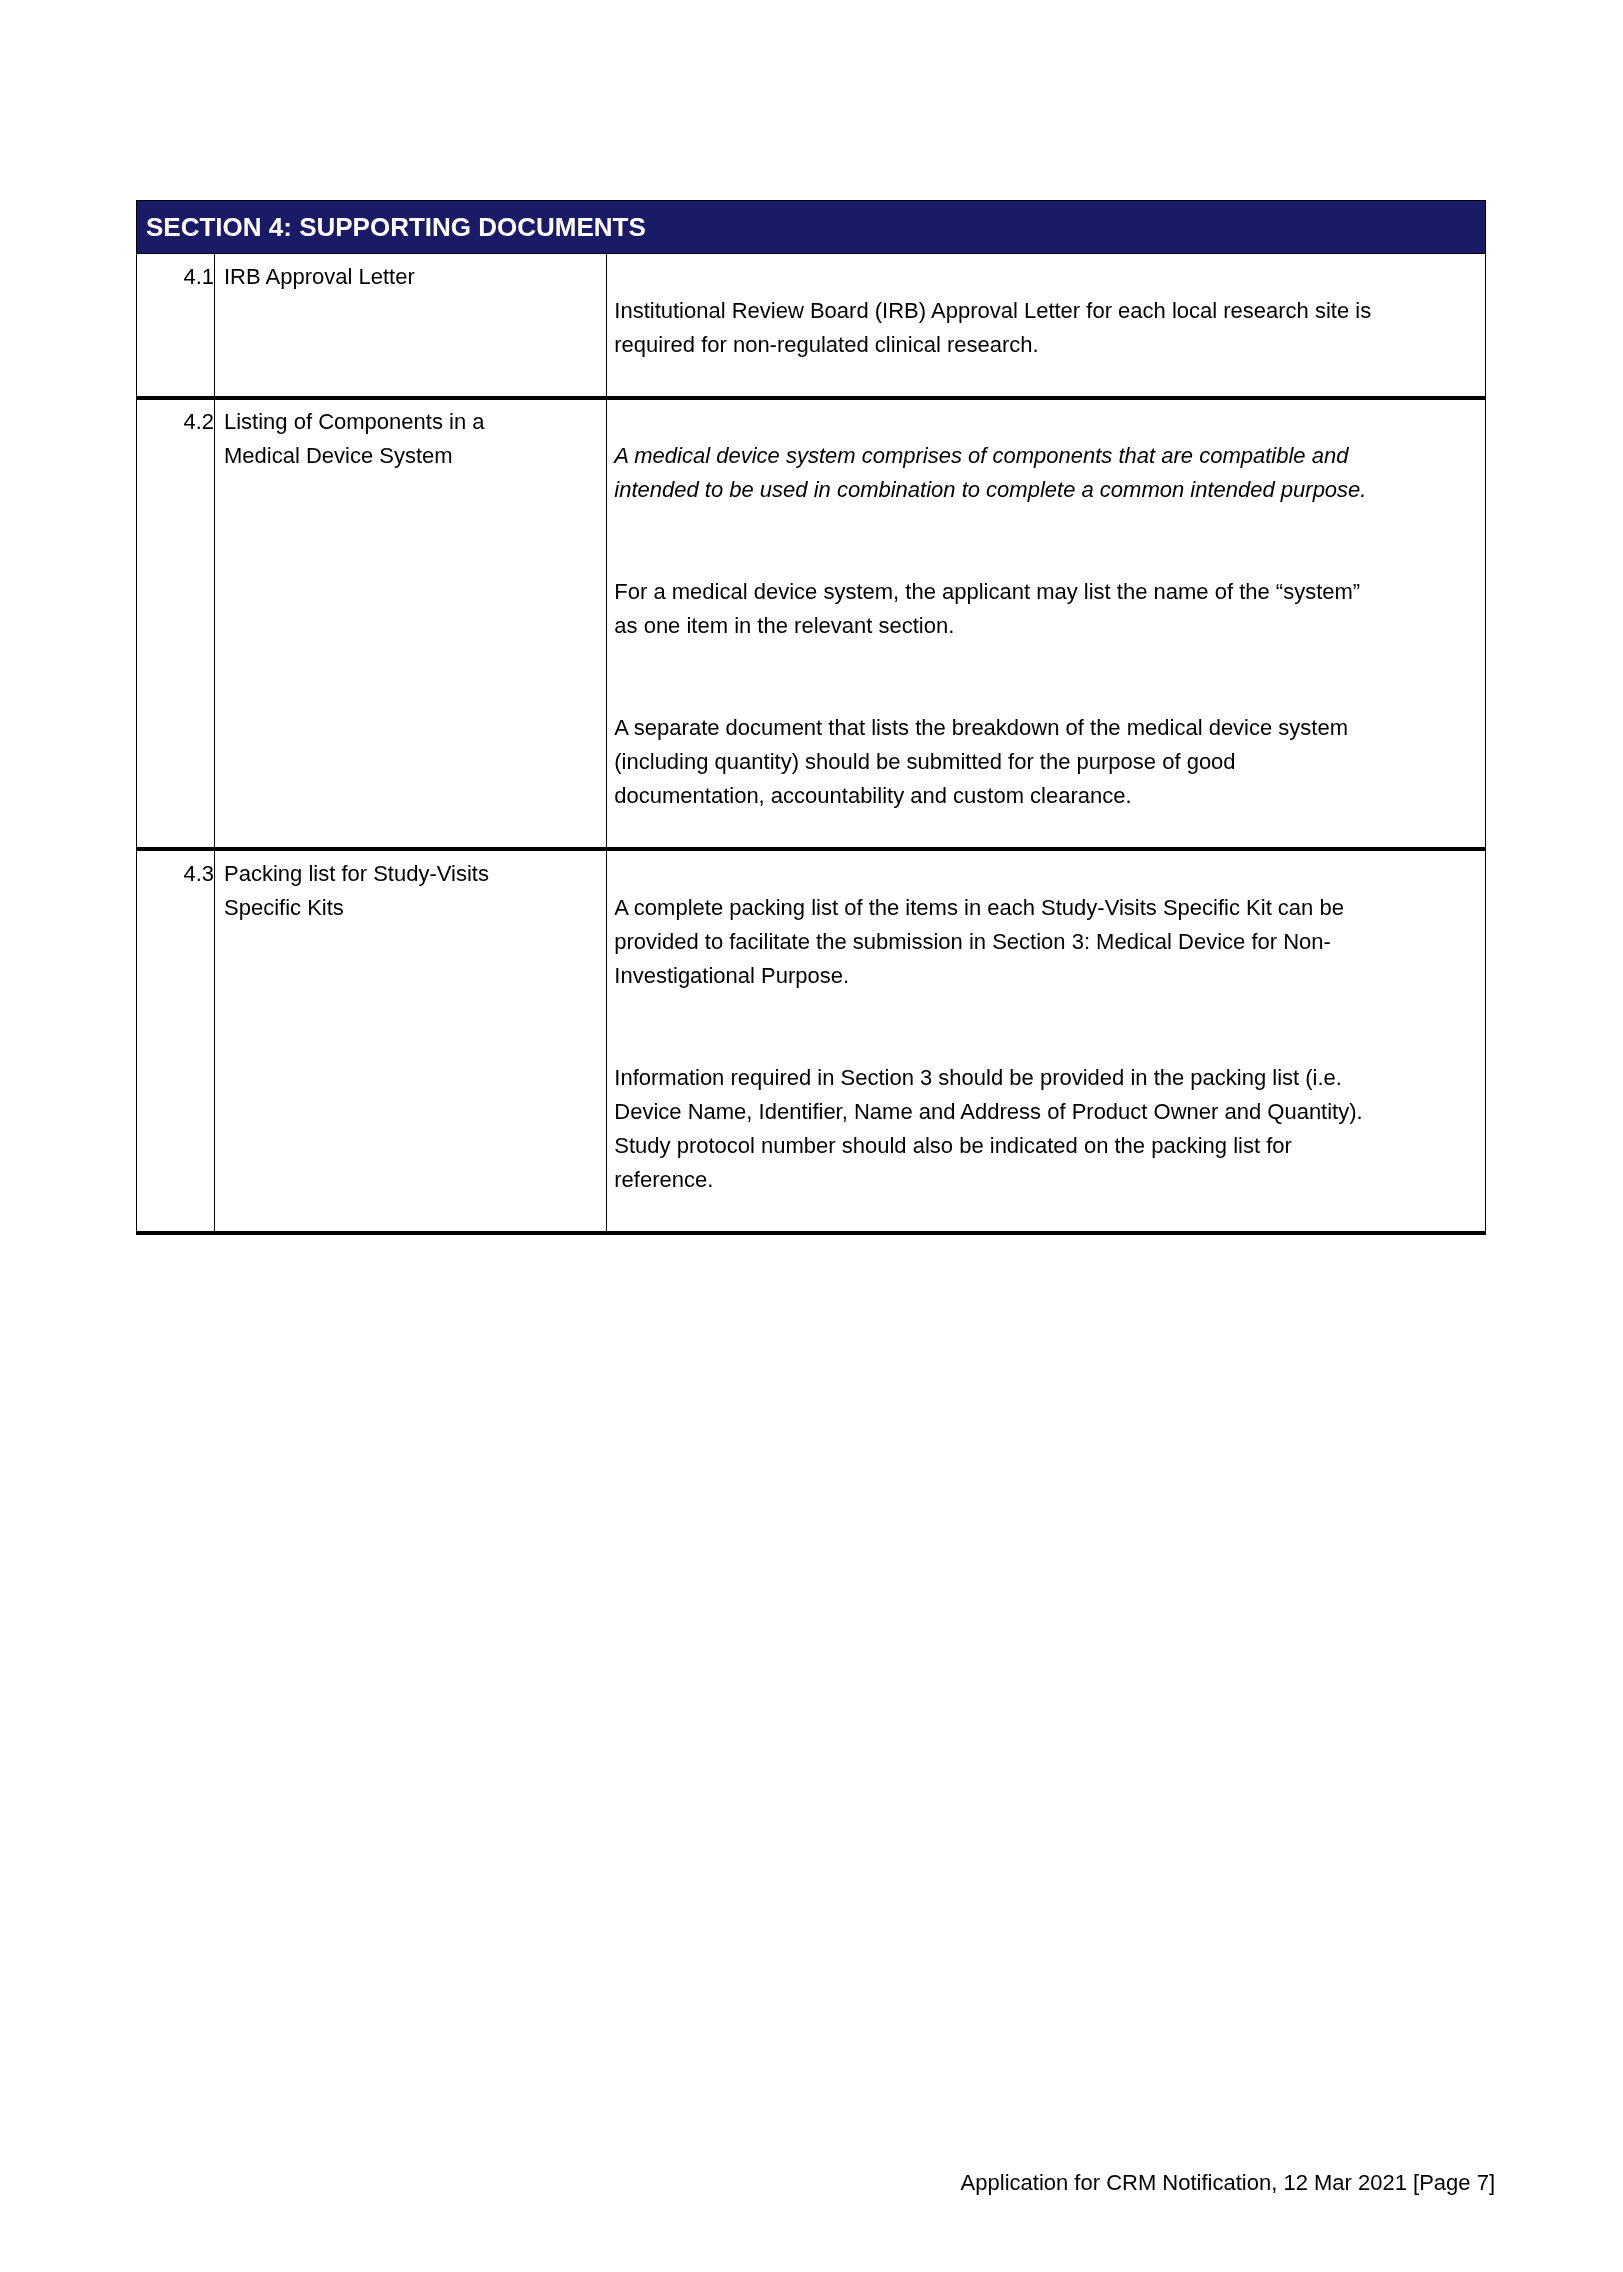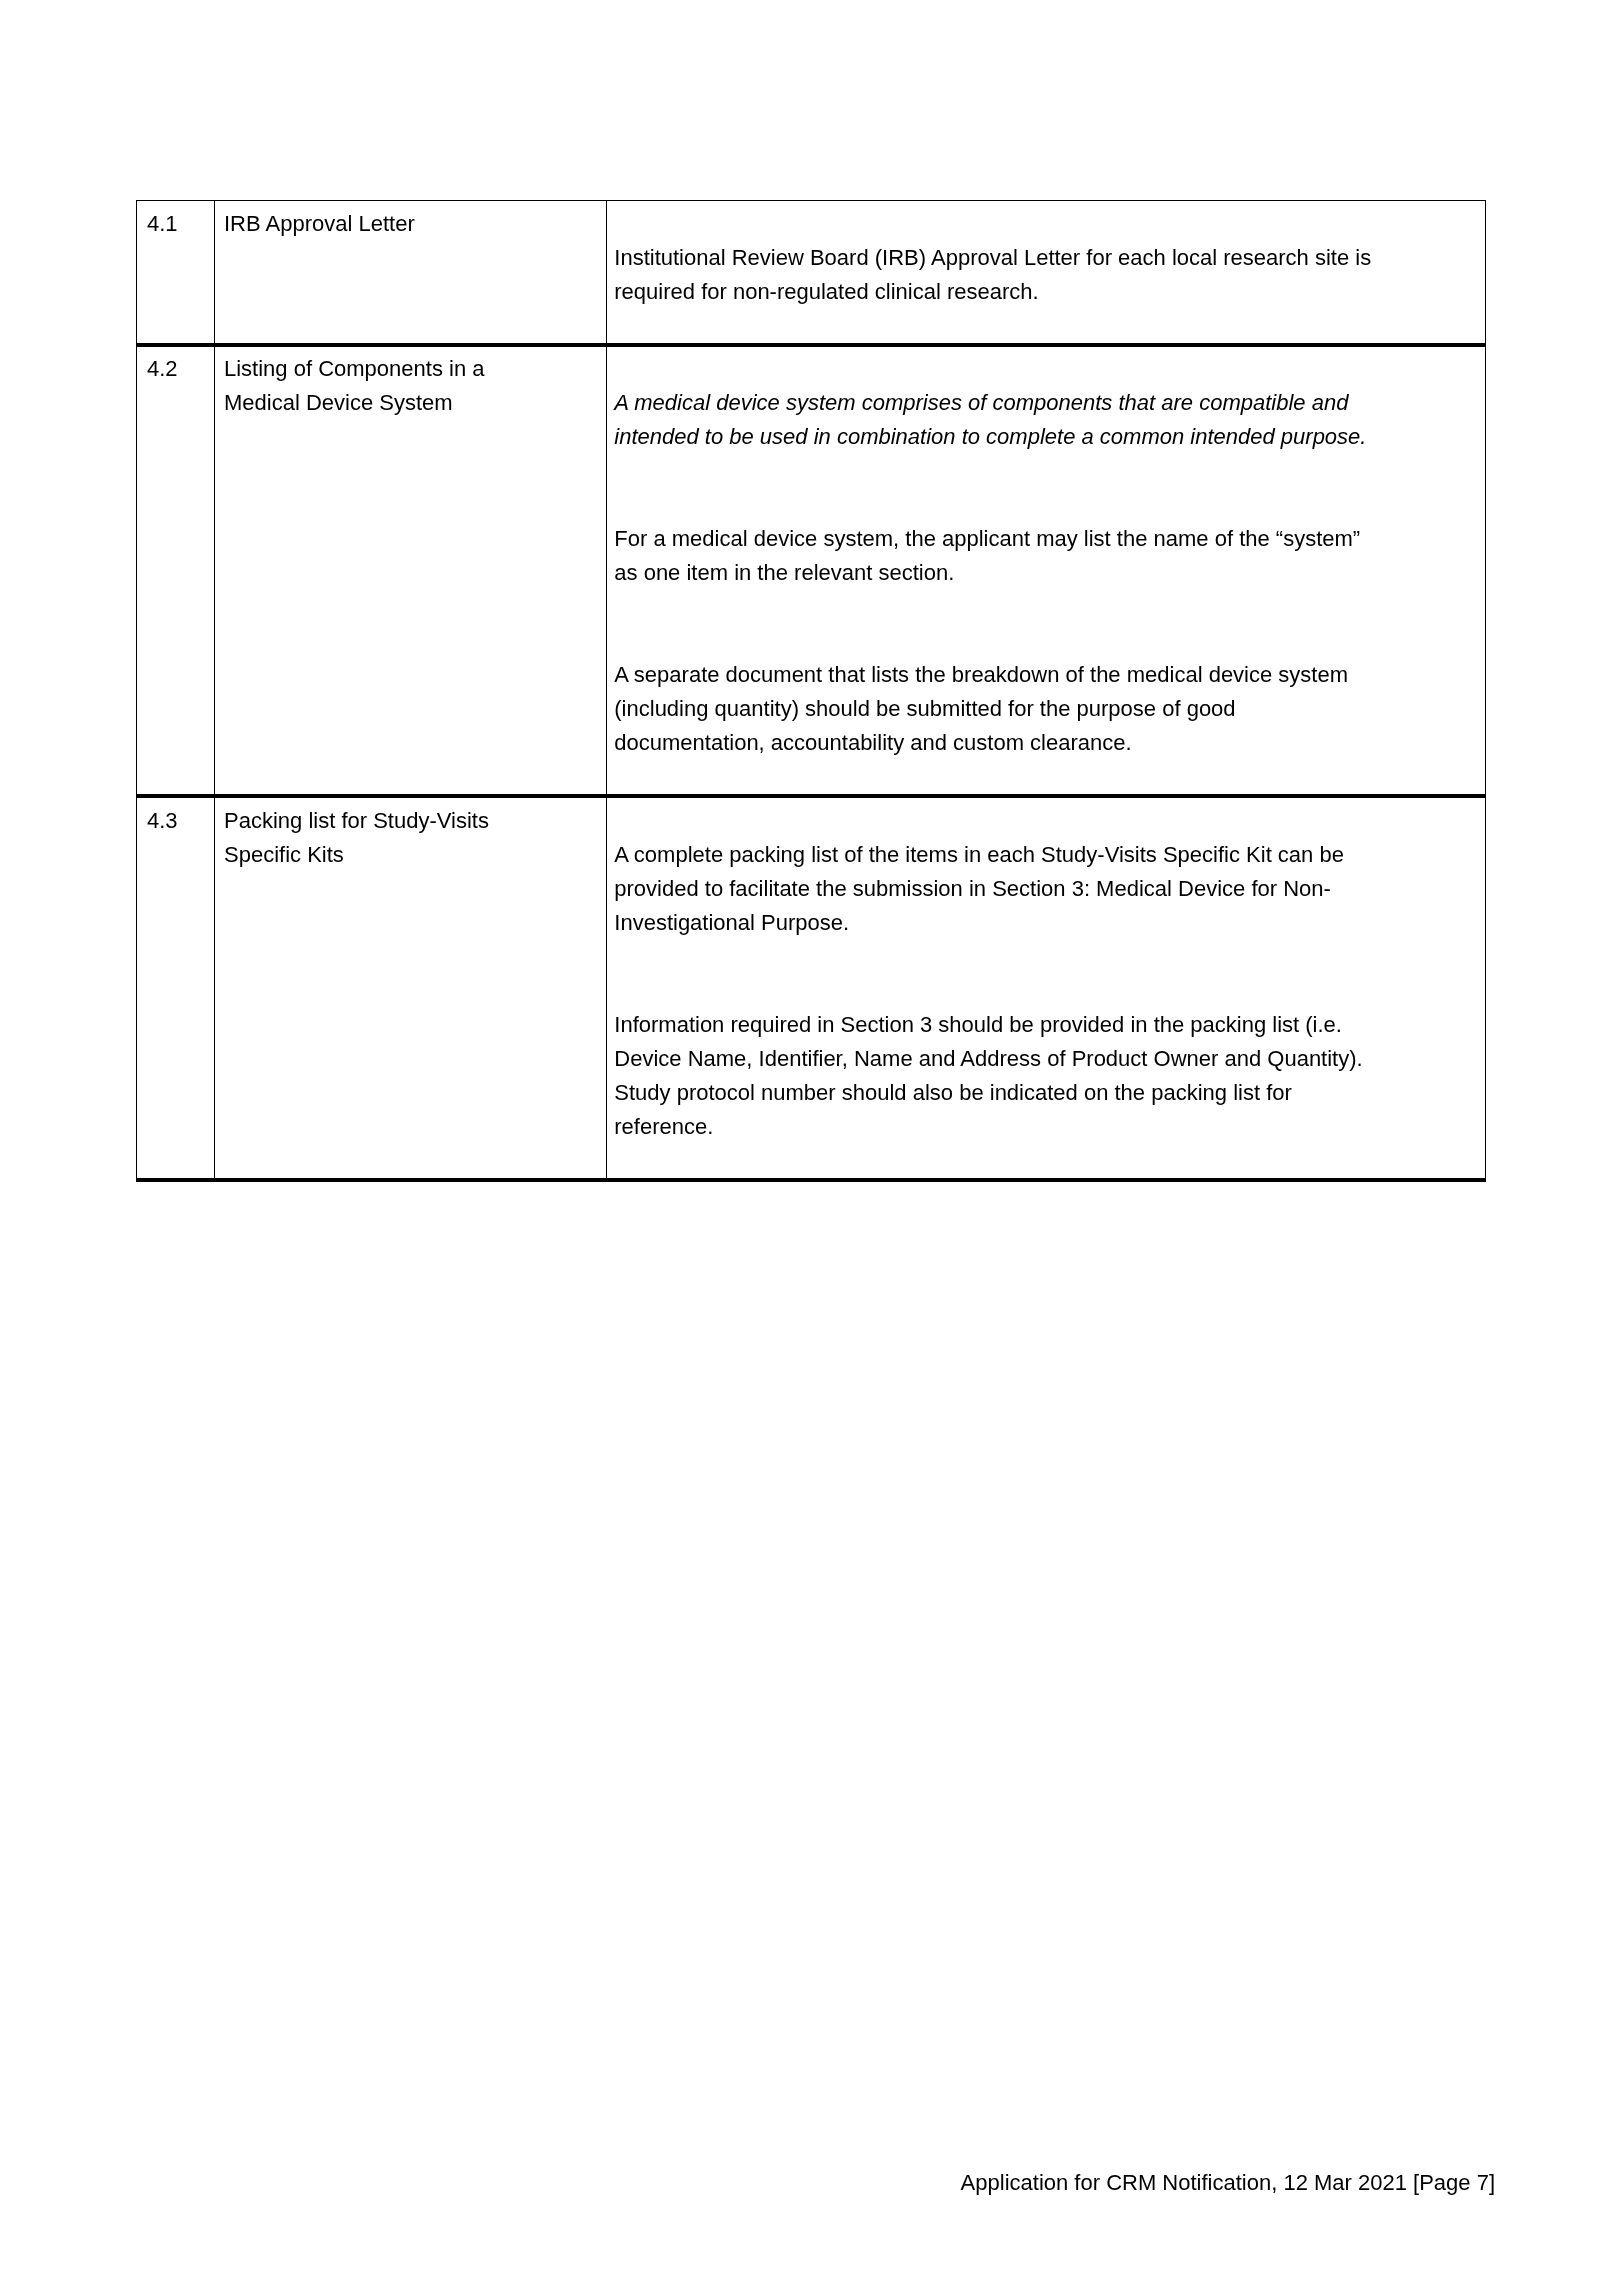--- a/index.html
+++ b/index.html
@@ -39,21 +39,21 @@
     line-height: 52px;
     height: 52px;
     padding: 0 0 0 9px;
     white-space: nowrap;
     vertical-align: middle;
     border-bottom-width: 1.8px;
   }
   tr.data-row td {
     border-bottom-width: 4.1px;
   }
-  td.col-num    { padding: 5.5px 0 0 10px; }
+  td.col-num    { padding: 5.5px 0 0 10px; text-align: right; }
   td.col-label  { padding: 5.5px 6.4px 0 9px; }
   td.col-desc   { padding: 5.5px 9px 0 7.3px; margin-left: 8px; }
   tr.row-h1 { height: 93px; }
   tr.row-h2 { height: 308px; }
   tr.row-h3 { height: 274px; padding-left: 28px; }
   tr.row-h4 { height: 51px; }
   tr.row-h5 { height: 51px; }
   .para { margin: 0 0 34px 0; }
   .para:last-child { margin-bottom: 0; }
   .para.italic { font-style: italic; }
@@ -70,20 +70,23 @@
 </head>
 <body>
 
 <table class="doc-table">
   <colgroup>
     <col style="width:78px">
     <col style="width:392px">
     <col style="width:879px">
   </colgroup>
   <tbody>
+    <tr class="section-header-row">
+      <td colspan="3">SECTION 4: SUPPORTING DOCUMENTS</td>
+    </tr>
 
     <tr class="data-row row-h1">
       <td class="col-num">4.1</td>
       <td class="col-label">IRB Approval Letter</td>
       <td class="col-desc">
         <p class="para">Institutional Review Board (IRB) Approval Letter for each local research site is
 required for non-regulated clinical research.</p>
       </td>
     </tr>
 

